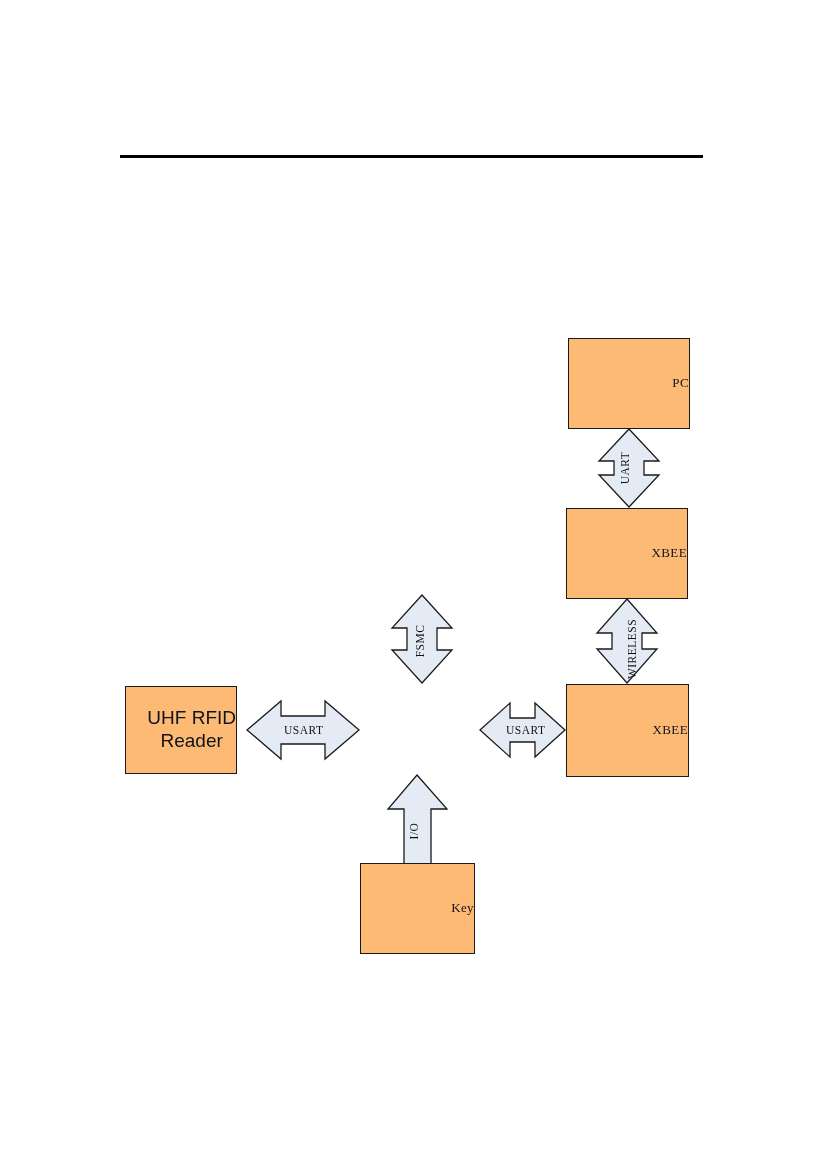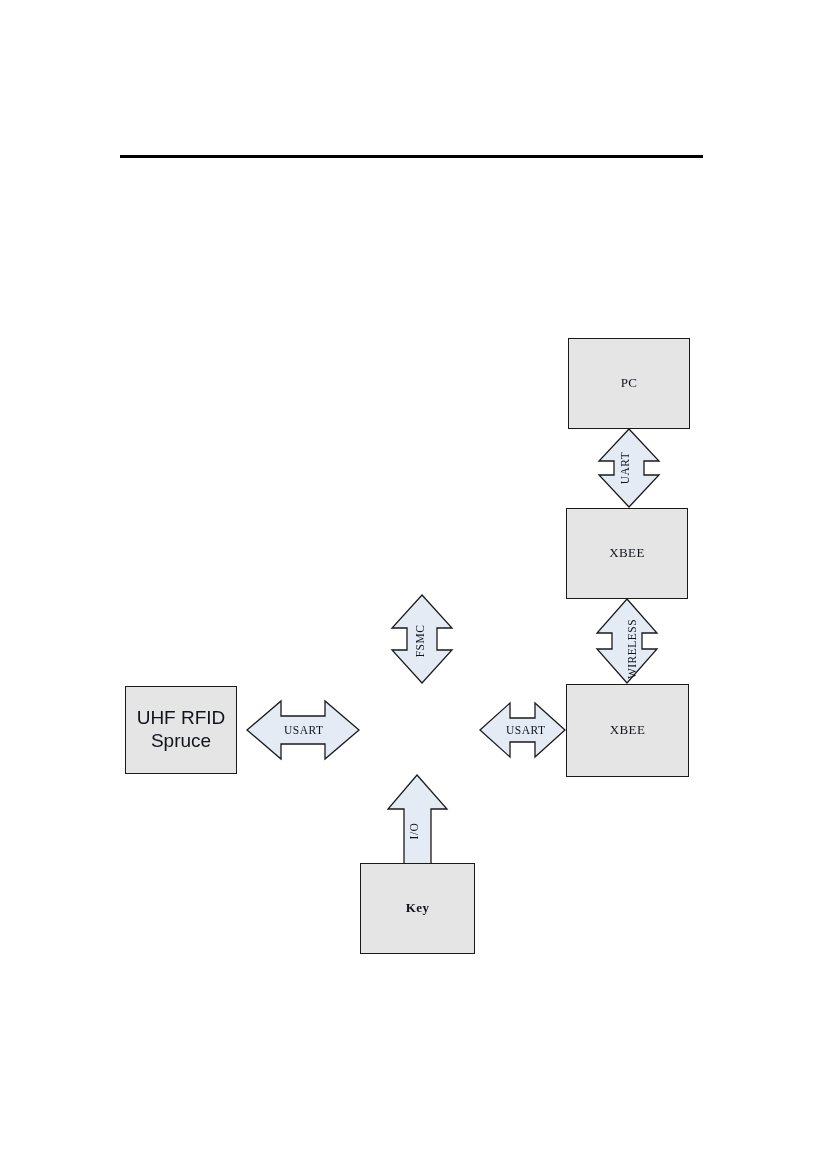--- a/index.html
+++ b/index.html
@@ -44,25 +44,25 @@
   #diagram svg {
     display: block;
     width: 826px;
     height: 1169px;
   }
 
   
   .block {
     position: absolute;
     box-sizing: border-box;
-    background: #e5e5e5;
+    background: #fdba74;
     border: 1.6px solid #1a1a1a;
     display: flex;
     align-items: center;
-    justify-content: center;
+    justify-content: flex-end;
     text-align: center;
     color: #10131c;
     font-family: "Liberation Serif", serif;
     font-size: 13px;
     line-height: 1.25;
     letter-spacing: 0.4px;
     z-index: 3;
   }
   .block.sans {
     font-family: "Liberation Sans", sans-serif;
@@ -70,21 +70,21 @@
     letter-spacing: 0px;
     line-height: 1.2;
   }
 
   
   #block-pc       { left: 568px; top: 338px; width: 122px; height: 91px; }
   #block-xbee-top { left: 566px; top: 508px; width: 122px; height: 91px; }
   #block-xbee-bot { left: 566px; top: 684px; width: 123px; height: 93px; }
   #block-lcd      { left: 364px; top: 508px; width: 116px; height: 86px; }
   #block-spruce   { left: 360px; top: 684px; width: 119px; height: 90px; }
-  #block-key      { left: 360px; top: 863px; width: 115px; height: 91px; font-weight: bold; }
+  #block-key      { left: 360px; top: 863px; width: 115px; height: 91px; }
   #block-uhf      { left: 125px; top: 686px; width: 112px; height: 88px; }
 
   
   .arrow-label {
     position: absolute;
     color: #10131c;
     font-family: "Liberation Serif", serif;
     font-size: 11.5px;
     letter-spacing: 0.5px;
     white-space: nowrap;
@@ -140,21 +140,21 @@
 
 
 
   <div class="block" id="block-key">
     <span>Key</span>
   </div>
 
   <div class="block sans" id="block-uhf">
     <span>
       <span>UHF RFID</span><br>
-      <span>Spruce</span>
+      <span>Reader</span>
     </span>
   </div>
 
   <div class="arrow-label vertical" id="label-uart">UART</div>
 
   <div class="arrow-label vertical" id="label-wireless">WIRELESS</div>
 
   <div class="arrow-label vertical" id="label-fsmc">FSMC</div>
 
   <div class="arrow-label vertical" id="label-io">I/O</div>

